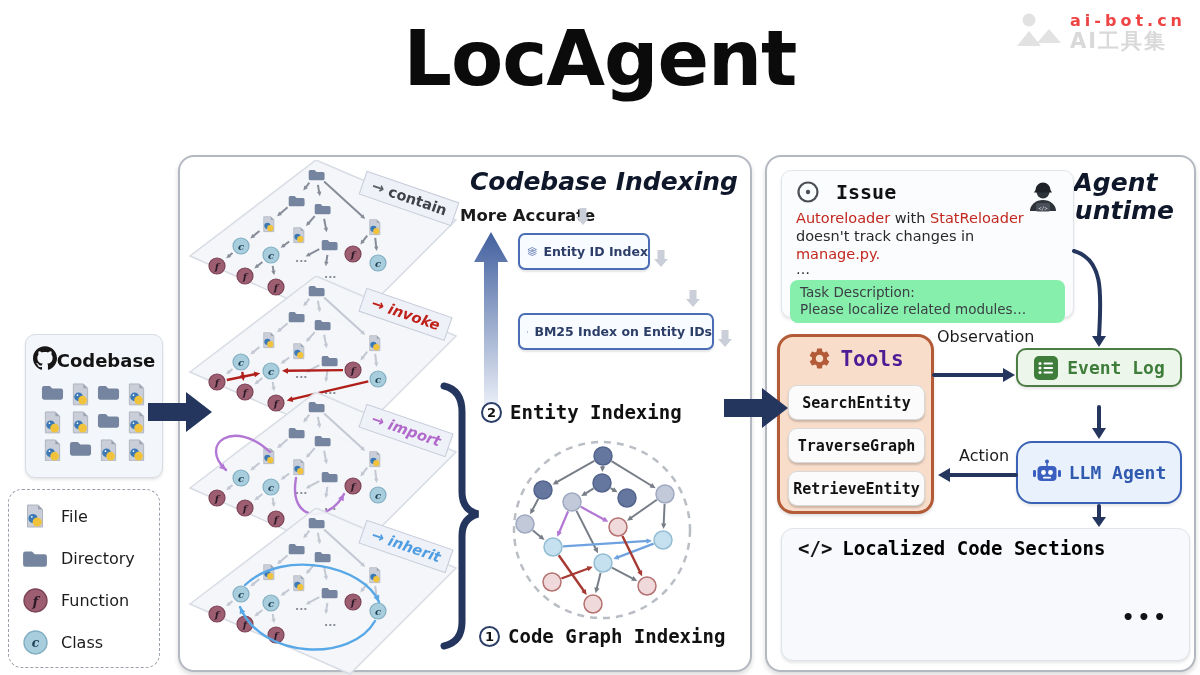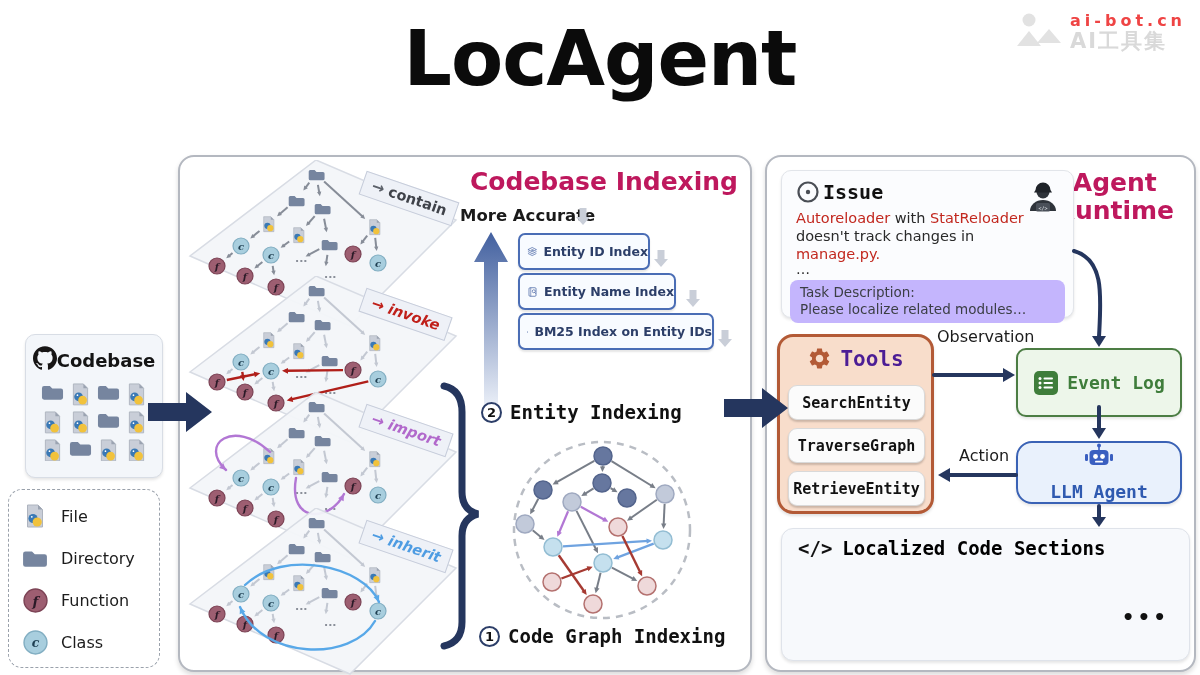--- a/index.html
+++ b/index.html
@@ -26,57 +26,57 @@
   .lg-icon{width:52px;display:flex;justify-content:center;}
   .lg-label{font-size:16px;color:#1c1c1c;}
 
   .block-arrow{position:absolute;z-index:6;}
   .block-arrow polygon{fill:#25365e;}
 
   
   .panel{position:absolute;background:#ffffff;border:2px solid #b4b8c0;border-radius:16px;box-shadow:0 3px 5px rgba(0,0,0,.14);}
   #mid-panel{left:178px;top:155px;width:570px;height:513px;}
   #right-panel{left:765px;top:155px;width:427px;height:513px;}
-  .panel-title{position:absolute;font-weight:bold;color:#be185d;}
+  .panel-title{position:absolute;font-style:italic;font-weight:bold;color:#0f172a;}
   #mid-title{right:12px;top:10px;font-size:25px;}
   #agent-title{right:20px;top:12px;font-size:25px;line-height:28px;text-align:center;}
 
   
   .layer{position:absolute;width:280px;height:170px;}
   .plane-label{position:absolute;left:172px;top:26px;display:flex;align-items:center;gap:5px;padding:2px 9px 3px;background:#eef1f7;border:1.5px solid #c6ccda;transform:rotate(19deg);font-size:14.5px;font-weight:bold;white-space:nowrap;}
   .plane-label .rel-arrow{font-size:15px;font-weight:bold;}
   #brace-svg{position:absolute;left:252px;top:225px;}
   .more-accurate{position:absolute;left:280px;top:49px;font-size:16.5px;font-weight:bold;color:#1a1a1a;}
   .step-arrow{position:absolute;}
   #up-arrow{position:absolute;left:294px;top:75px;}
   .idx-box{position:absolute;display:flex;align-items:center;gap:6px;padding-left:7px;box-sizing:border-box;height:37px;background:#f8fbff;border:2px solid #4a6db5;border-radius:7px;box-shadow:0 2px 2px rgba(0,0,0,.10);}
   .idx-label{font-size:12.5px;font-weight:bold;color:#2c3e68;white-space:nowrap;}
   .num-step{position:absolute;display:flex;align-items:center;gap:8px;}
   .circle-num{display:inline-flex;width:21px;height:21px;border:2px solid #2c3e68;border-radius:50%;align-items:center;justify-content:center;font-size:13px;font-weight:bold;color:#111;box-sizing:border-box;}
   .num-label{font-size:19px;font-weight:bold;color:#111;}
   #graph-svg{position:absolute;left:327px;top:281px;}
 
   
   .issue-box{position:absolute;left:14px;top:13px;width:293px;height:148px;background:#fbfcfe;border:1.5px solid #e2e5ea;border-radius:10px;box-shadow:0 2px 3px rgba(0,0,0,.10);box-sizing:border-box;}
-  .iss-header{display:flex;align-items:center;gap:3px;padding:9px 14px 0;}
+  .iss-header{display:flex;align-items:center;gap:16px;padding:9px 14px 0;}
   .iss-title{font-size:20px;font-weight:bold;color:#111;}
   .person-icon{position:absolute;right:12px;top:8px;}
   .iss-body{padding:5px 14px 0;font-size:14.5px;line-height:18px;color:#2a2a2a;}
   .iss-body .red{color:#c2281f;}
   .iss-ellipsis{padding:0 14px;font-size:14px;color:#2a2a2a;line-height:12px;}
-  .task-box{margin:5px 8px 0;background:#c4b5fd;border-radius:8px;padding:4px 10px 5px;font-size:13.5px;line-height:17px;color:#3b3e44;}
+  .task-box{margin:5px 8px 0;background:#86efac;border-radius:8px;padding:4px 10px 5px;font-size:13.5px;line-height:17px;color:#3b3e44;}
 
   .tools-box{position:absolute;left:10px;top:177px;width:157px;height:180px;background:#f8ddcb;border:3px solid #b35a36;border-radius:16px;box-sizing:border-box;box-shadow:0 2px 3px rgba(0,0,0,.12);}
   .tools-header{display:flex;align-items:center;justify-content:center;gap:8px;margin-top:9px;}
   .tools-title{font-size:21px;font-weight:bold;color:#4c1d95;}
   .tool-btn{position:absolute;left:8px;width:135px;height:33px;background:#fbfbfb;border:1px solid #d9d9d9;border-radius:9px;display:flex;align-items:center;justify-content:center;font-size:15px;font-weight:bold;color:#121212;box-shadow:0 2px 2px rgba(0,0,0,.18);}
 
-  .event-box{position:absolute;left:249px;top:191px;width:166px;height:69px;background:#edf6ea;border:2.5px solid #4c7d44;border-radius:10px;display:flex;align-items:center;justify-content:center;gap:8px;box-sizing:border-box;box-shadow:0 2px 3px rgba(0,0,0,.10);}
+  .event-box{position:absolute;left:249px;top:191px;width:166px;height:39px;background:#edf6ea;border:2.5px solid #4c7d44;border-radius:10px;display:flex;align-items:center;justify-content:center;gap:8px;box-sizing:border-box;box-shadow:0 2px 3px rgba(0,0,0,.10);}
   .event-label{font-size:18px;font-weight:bold;color:#3f7d3b;}
-  .llm-box{position:absolute;left:249px;top:284px;width:166px;height:63px;background:#e9f1fc;border:2.5px solid #3a62b5;border-radius:16px;display:flex;align-items:center;justify-content:space-between;gap:7px;box-sizing:border-box;box-shadow:0 2px 3px rgba(0,0,0,.10);flex-direction:column;}
+  .llm-box{position:absolute;left:249px;top:284px;width:166px;height:63px;background:#e9f1fc;border:2.5px solid #3a62b5;border-radius:16px;display:flex;align-items:center;justify-content:center;gap:7px;box-sizing:border-box;box-shadow:0 2px 3px rgba(0,0,0,.10);}
   .llm-label{font-size:18px;font-weight:bold;color:#2f5ab0;}
   .flow-label{position:absolute;font-size:16px;color:#1b1b1b;}
   #obs-label{left:170px;top:170px;}
   #act-label{left:192px;top:289px;}
   #flow-svg{position:absolute;left:0;top:0;pointer-events:none;}
 
   .loc-box{position:absolute;left:14px;top:371px;width:409px;height:133px;background:#f7f9fc;border:1.5px solid #dfe3ea;border-radius:12px;box-shadow:0 2px 3px rgba(0,0,0,.10);box-sizing:border-box;}
   .loc-header{display:flex;align-items:center;gap:10px;padding:8px 16px 0;}
   .loc-glyph{font-size:19px;font-weight:bold;color:#111;}
   .loc-title{font-size:19px;font-weight:bold;color:#000000;}
@@ -597,29 +597,20 @@
         <polygon points="11,1.5 20,6 11,10.5 2,6" fill="#ffffff" stroke="#3a5a9e" stroke-width="1.4"></polygon>
         <path d="M2 10 L11 14.5 L20 10 M2 14 L11 18.5 L20 14" fill="none" stroke="#3a5a9e" stroke-width="1.4"></path>
         <text x="11" y="8" font-size="5" font-weight="bold" fill="#3a5a9e" text-anchor="middle">ID</text>
       </svg>
       <span class="idx-label">Entity ID Index</span>
     </div>
     <svg class="step-arrow" style="left:474px;top:93px;" width="14" height="18" viewBox="0 0 14 18">
         <polygon points="3.5,0 10.5,0 10.5,9 14,9 7,17 0,9 3.5,9" fill="#c9ced8"></polygon>
       </svg>
 
-    <div class="idx-box" style="left:338px;top:116px;width:158px;">
-      <svg width="22" height="22" viewBox="0 0 22 22">
-        <rect x="4" y="2.5" width="14" height="17" rx="2" fill="#ffffff" stroke="#3a5a9e" stroke-width="1.4"></rect>
-        <path d="M7.5 2.5 V19.5" stroke="#3a5a9e" stroke-width="1.2"></path>
-        <circle cx="13.5" cy="9.5" r="3" fill="none" stroke="#3a5a9e" stroke-width="1.3"></circle>
-        <path d="M15.5 12 L17.5 14.5" stroke="#3a5a9e" stroke-width="1.3"></path>
-      </svg>
-      <span class="idx-label">Entity Name Index</span>
-    </div>
     <svg class="step-arrow" style="left:506px;top:133px;" width="14" height="18" viewBox="0 0 14 18">
         <polygon points="3.5,0 10.5,0 10.5,9 14,9 7,17 0,9 3.5,9" fill="#c9ced8"></polygon>
       </svg>
 
     <div class="idx-box" style="left:338px;top:156px;width:196px;">
       <svg width="22" height="22" viewBox="0 0 22 22">
         <circle cx="11" cy="11" r="9.5" fill="#3a5a9e"></circle>
         <ellipse cx="11" cy="7.8" rx="4.8" ry="2" fill="none" stroke="#ffffff" stroke-width="1.3"></ellipse>
         <path d="M6.2 7.8 V14 a4.8 2 0 0 0 9.6 0 V7.8 M6.2 11 a4.8 2 0 0 0 9.6 0" fill="none" stroke="#ffffff" stroke-width="1.3"></path>
       </svg>

